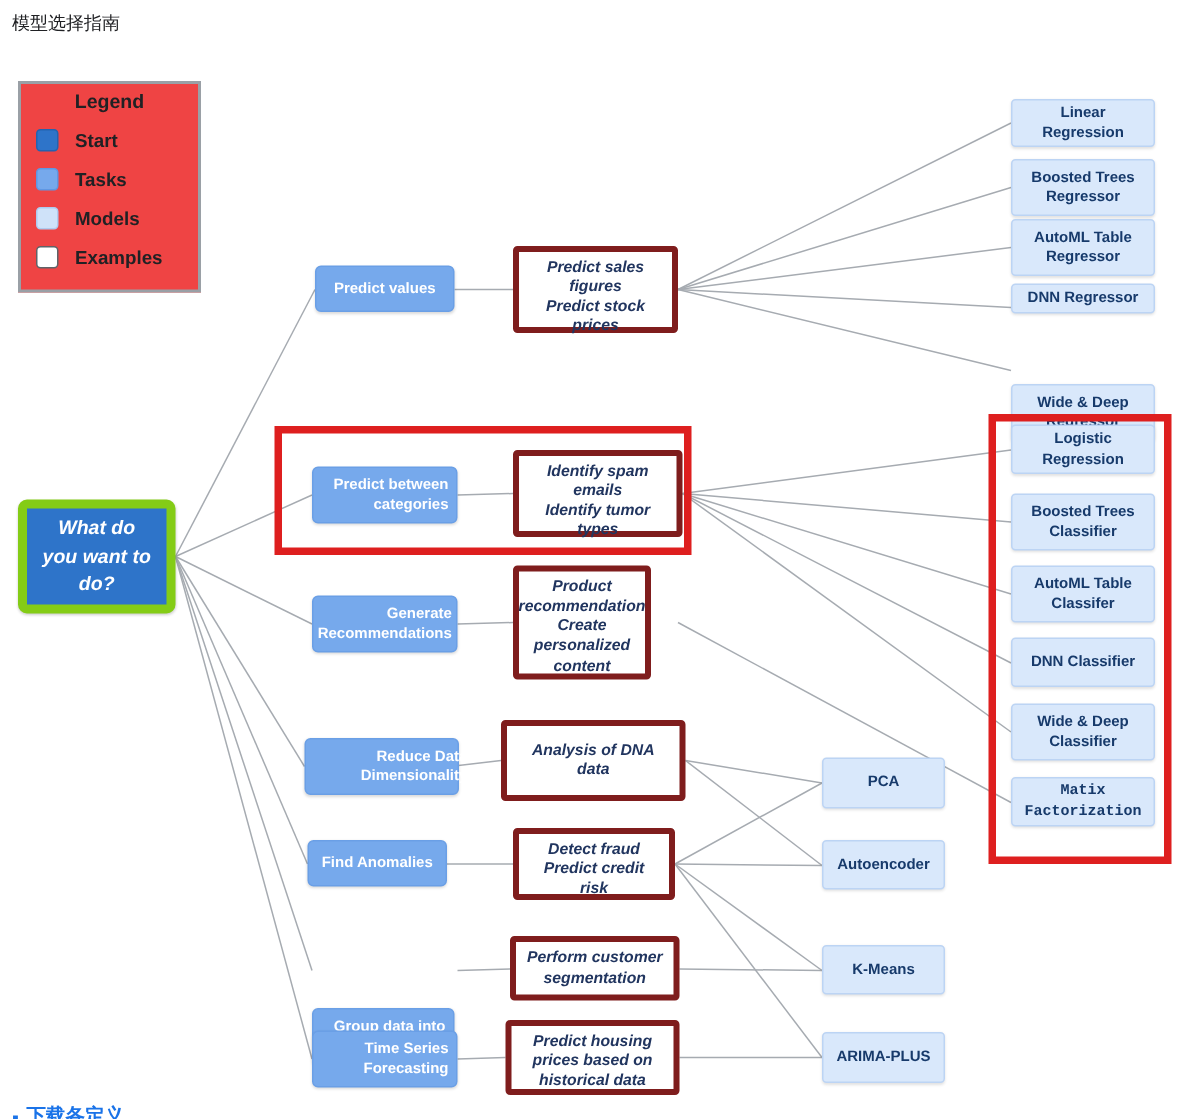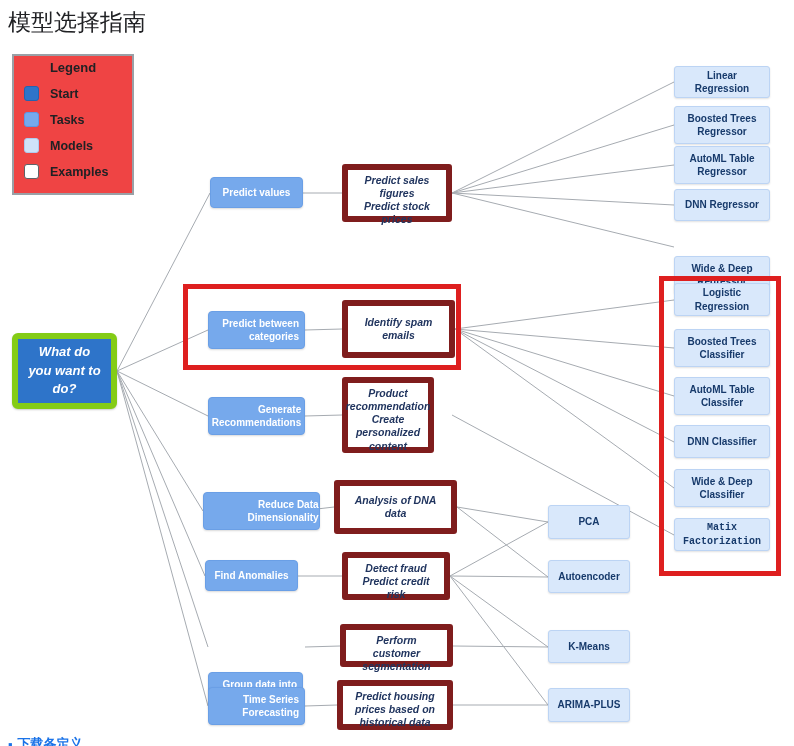--- a/index.html
+++ b/index.html
@@ -5,21 +5,21 @@
   * { margin:0; padding:0; box-sizing:border-box; }
   html,body { width:794px; height:746px; }
   body {
     position:relative;
     background:#ffffff;
     font-family:"Liberation Sans", sans-serif;
     overflow:hidden;
   }
   #page-title {
     position:absolute; left:8px; top:7px;
-    font-size:23px; font-weight:500; color:#202124;
+    font-size:12px; font-weight:500; color:#202124;
     z-index:3;
   }
   
   #wires { position:absolute; left:0; top:0; z-index:0; }
 
   
   .node {
     position:absolute; z-index:1;
     display:flex; align-items:center; justify-content:center;
     flex-direction:column;
@@ -37,53 +37,53 @@
     box-shadow:0 1px 2px rgba(0,0,0,.2);
   }
   .task {
     background:#76a9ec; border:1px solid #6a9fe6;
     color:#fff; font-weight:bold; font-size:10px; line-height:1.35;
     padding:2px 5px;
     box-shadow:0 1px 2px rgba(0,0,0,.15);
     text-align:right;
   }
   .example {
-    background:#ffffff; border:6px solid #7f1d1d; border-radius:3px;
+    background:#ffffff; border:4px solid #7f1d1d; border-radius:3px;
     color:#21355f; font-weight:bold; font-style:italic;
     font-size:10.5px; line-height:1.25;
     justify-content:space-evenly; padding:4px 6px;
   }
   .model {
     background:#d9e8fb; border:1px solid #bcd4f4; border-radius:3px;
     color:#173a6b; font-weight:bold; font-size:10px; line-height:1.35;
     padding:2px 5px;
     box-shadow:0 1px 2px rgba(0,0,0,.12);
   }
 
   
   .task1 { left:210px; top:177px; width:93px; height:31px; }
   .task2 { left:208px; top:311px; width:97px; height:38px; }
   .task3 { left:208px; top:397px; width:97px; height:38px; }
-  .task4 { left:203px; top:492px; width:117px; height:38px;padding-left:48px; }
+  .task4 { left:203px; top:492px; width:103px; height:38px;padding-left:48px; }
   .task5 { left:205px; top:560px; width:93px; height:31px; }
   .task6 { left:208px; top:628px; width:95px; height:38px;margin-top:44px; }
   .task7 { left:208px; top:687px; width:97px; height:38px; }
   
   .ex1 { left:342px; top:164px; width:110px; height:58px; }
   .ex2 { left:342px; top:300px; width:113px; height:58px; }
   .ex3 { left:342px; top:377px; width:92px; height:76px; }
   .ex4 { left:334px; top:480px; width:123px; height:54px; }
   .ex5 { left:342px; top:552px; width:108px; height:48px; }
   .ex6 { left:340px; top:624px; width:113px; height:43px; }
   .ex7 { left:337px; top:680px; width:116px; height:50px; }
   
   .m1  { left:674px; top:66px;  width:96px; height:32px; }
   .m2  { left:674px; top:106px; width:96px; height:38px; }
   .m3  { left:674px; top:146px; width:96px; height:38px; }
-  .m4  { left:674px; top:189px; width:96px; height:32px; }
+  .m4  { left:674px; top:189px; width:96px; height:20px; }
   .m5  { left:674px; top:228px; width:96px; height:38px;margin-top:28px; }
   .m6  { left:674px; top:283px; width:96px; height:33px; }
   .m7  { left:674px; top:329px; width:96px; height:38px; }
   .m8  { left:674px; top:377px; width:96px; height:38px; }
   .m9  { left:674px; top:425px; width:96px; height:33px; }
   .m10 { left:674px; top:469px; width:96px; height:38px; }
   .m11 { left:674px; top:518px; width:96px; height:33px;font-family:Liberation Mono, monospace; }
   
   .m12 { left:548px; top:505px; width:82px; height:34px; }
   .m13 { left:548px; top:560px; width:82px; height:33px; }
@@ -201,20 +201,21 @@
 <div class="node task task5">Find Anomalies</div>
 <div class="node task task6">Group data into clusters</div>
 <div class="node task task7">Time Series Forecasting</div>
 
 <div class="node example ex1">
   <span>Predict sales figures</span>
   <span>Predict stock prices</span>
 </div>
 <div class="node example ex2">
   <span>Identify spam emails</span>
+  <span>Identify tumor types</span>
 </div>
 <div class="node example ex3">
   <span>Product recommendation</span>
   <span>Create personalized content</span>
 </div>
 <div class="node example ex4">
   <span>Analysis of DNA data</span>
 </div>
 <div class="node example ex5">
   <span>Detect fraud</span>

